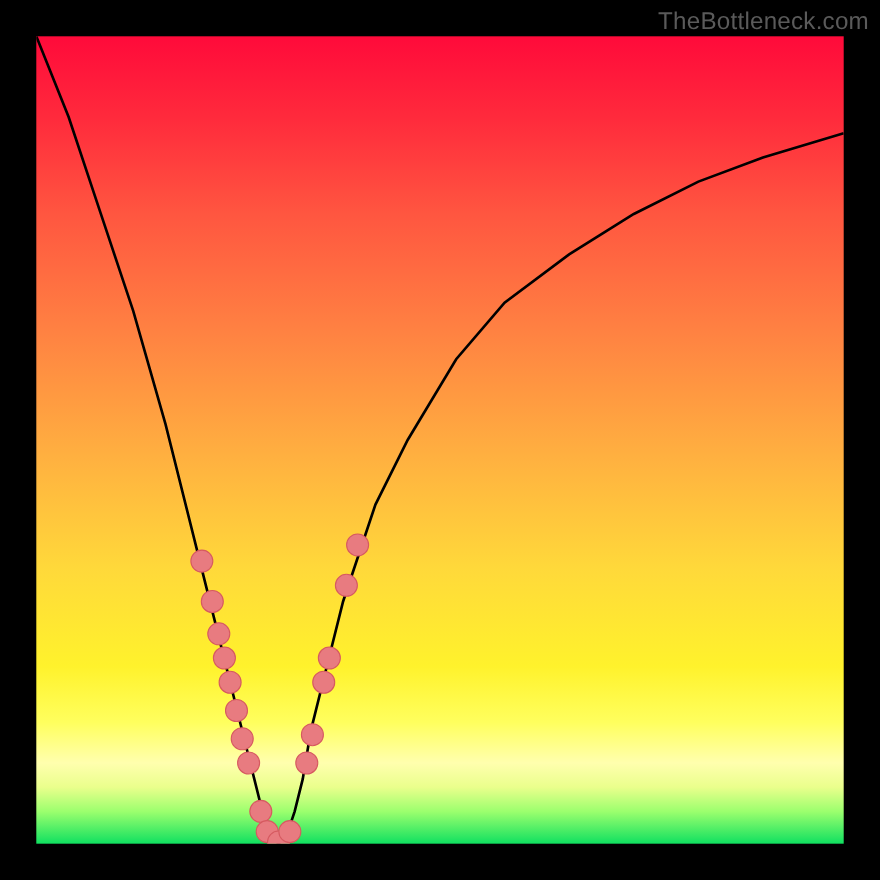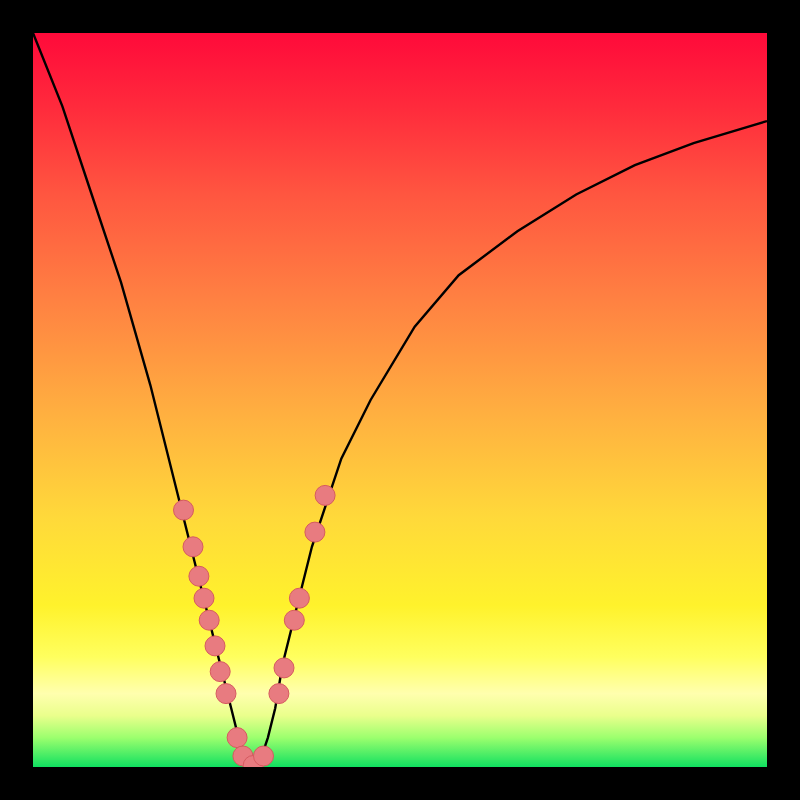--- a/index.html
+++ b/index.html
@@ -56,20 +56,21 @@
     top: 0;
     width: 734px;
     height: 734px;
   }
 </style>
 </head>
 <body>
 
 <div class="frame">
 
+  <div class="watermark">TheBottleneck.com</div>
 
   <div class="plot-area">
     <svg class="overlay" viewBox="0 0 734 734" preserveAspectRatio="none">
       <path id="curve-path" fill="none" stroke="#000000" stroke-width="2.4" d="M0.0 0.0 L29.4 73.4 L58.7 161.5 L88.1 249.6 L117.4 352.3 L146.8 469.8 L161.5 528.5 L176.2 587.2 L190.8 645.9 L198.2 675.3 L205.5 704.6 L212.9 726.7 L220.2 734.0 L227.5 726.7 L234.9 704.6 L242.2 675.3 L249.6 631.2 L264.2 572.5 L278.9 513.8 L308.3 425.7 L337.6 367.0 L381.7 293.6 L425.7 242.2 L484.4 198.2 L543.2 161.5 L601.9 132.1 L660.6 110.1 L734.0 88.1"></path>
       <g id="markers">
           <circle cx="150.5" cy="477.1" r="10" fill="#e87b80" stroke="#d65a60" stroke-width="1"></circle>
           <circle cx="160.0" cy="513.8" r="10" fill="#e87b80" stroke="#d65a60" stroke-width="1"></circle>
           <circle cx="165.9" cy="543.2" r="10" fill="#e87b80" stroke="#d65a60" stroke-width="1"></circle>
           <circle cx="171.0" cy="565.2" r="10" fill="#e87b80" stroke="#d65a60" stroke-width="1"></circle>
           <circle cx="176.2" cy="587.2" r="10" fill="#e87b80" stroke="#d65a60" stroke-width="1"></circle>

